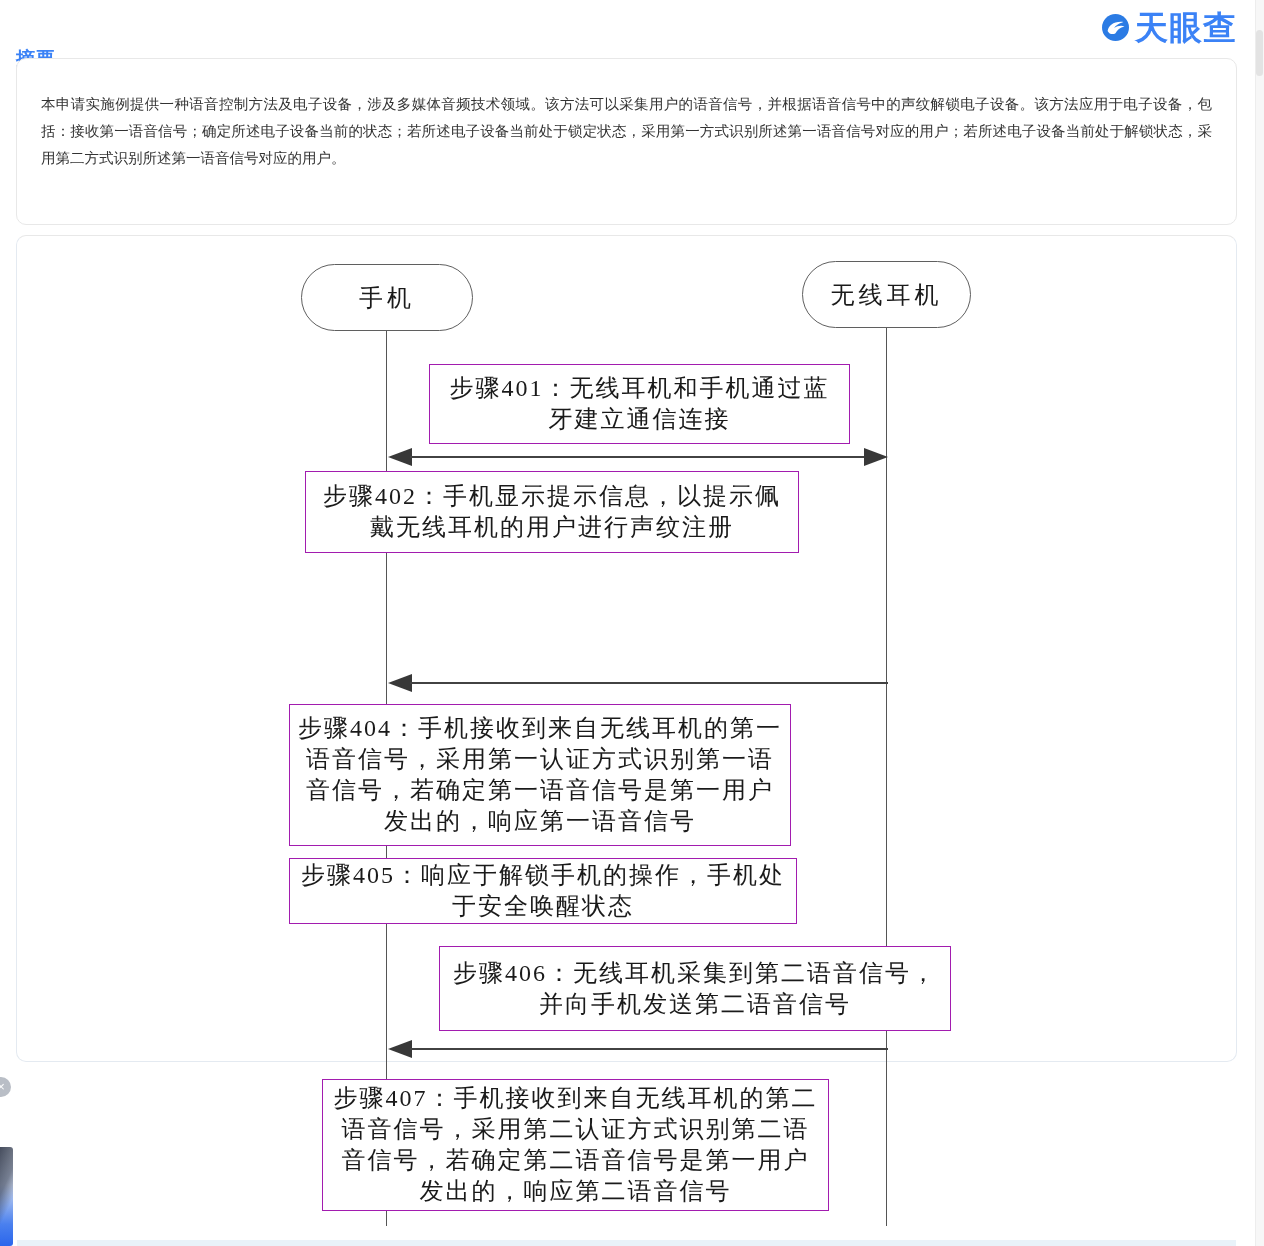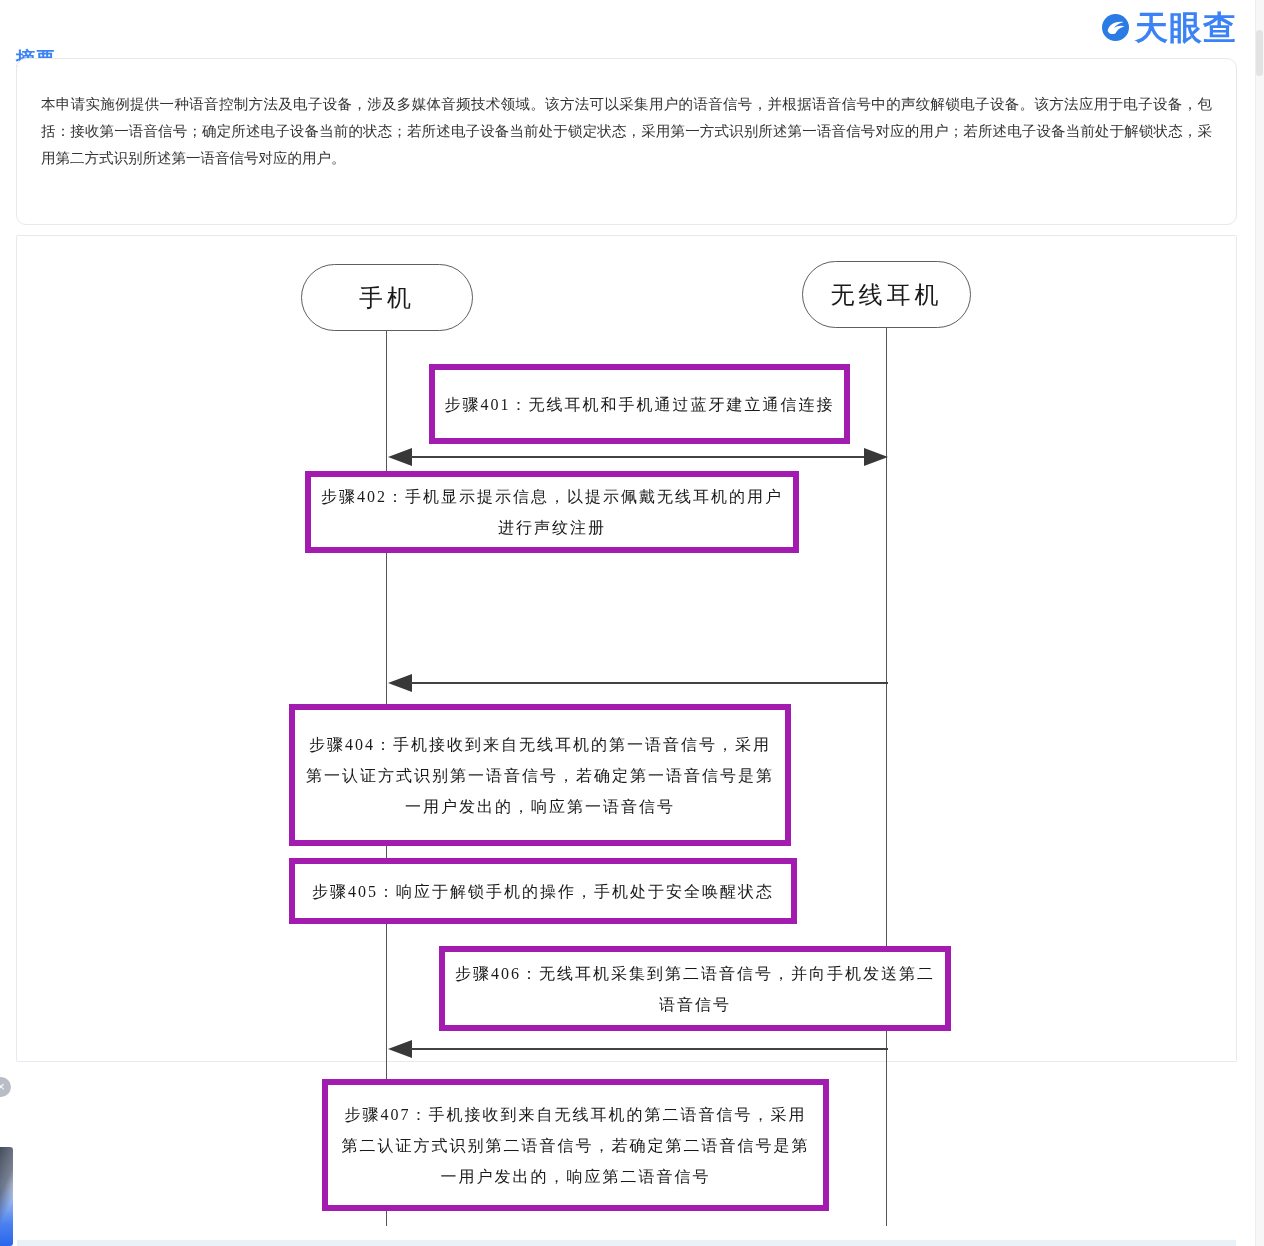--- a/index.html
+++ b/index.html
@@ -18,37 +18,37 @@
   
   .abstract-card {
     position:absolute; left:16px; top:58px; width:1221px; height:167px;
     border:1px solid #e8e8e8; border-radius:10px; background:#fff;
     padding:32px 24px 20px 24px;
   }
   .abstract-card p { font-size:14.5px; color:#333; line-height:27px; text-align:justify; }
   
   .figure-card {
     position:absolute; left:16px; top:235px; width:1221px; height:827px;
-    border:1px solid #e4eaf1; border-top-color:#e8e8e8; border-radius:2px; background:#fff;
+    border:1px solid #e4eaf1; border-top-color:#e8e8e8; border-radius:10px; background:#fff;
   }
   .dg { position:absolute; font-family:"Liberation Serif","DejaVu Serif",serif; color:#1a1a1a; }
   .lifeline { position:absolute; width:1px; background:#555; z-index:1; }
   .lifeline.left  { left:369px; top:95px; height:895px; }
   .lifeline.right { left:869px; top:92px; height:898px; }
   .actor {
     z-index:2; background:#fff; border:1px solid #5f5f5f; border-radius:34px;
     display:flex; align-items:center; justify-content:center;
     font-size:24px; letter-spacing:4px;
   }
   .actor-left  { left:284px; top:28px; width:172px; height:67px; }
   .actor-right { left:785px; top:25px; width:169px; height:67px; }
   .stepbox {
-    z-index:2; background:#fff; border:6px solid #a21caf;
+    z-index:2; background:#fff; border:1px solid #a21caf;
     display:flex; align-items:center; justify-content:center;
-    font-size:16px; line-height:31px; letter-spacing:2px; text-align:center;
+    font-size:24px; line-height:31px; letter-spacing:2px; text-align:center;
     padding:4px 8px;
   }
   #step401 { left:412px; top:128px; width:421px; height:80px; }
   #step402 { left:272px; top:235px; width:494px; height:82px;margin-left:16px; }
   #step403 { left:422px; top:343px; width:512px; height:85px; }
   #step404 { left:272px; top:468px; width:502px; height:142px; }
   #step405 { left:272px; top:622px; width:508px; height:66px; }
   #step406 { left:422px; top:710px; width:512px; height:85px;align-items:center; }
   #step407 { left:272px; top:843px; width:507px; height:132px;margin-left:33px; }
   .arrow { position:absolute; left:371px; width:500px; height:18px; z-index:2; }

